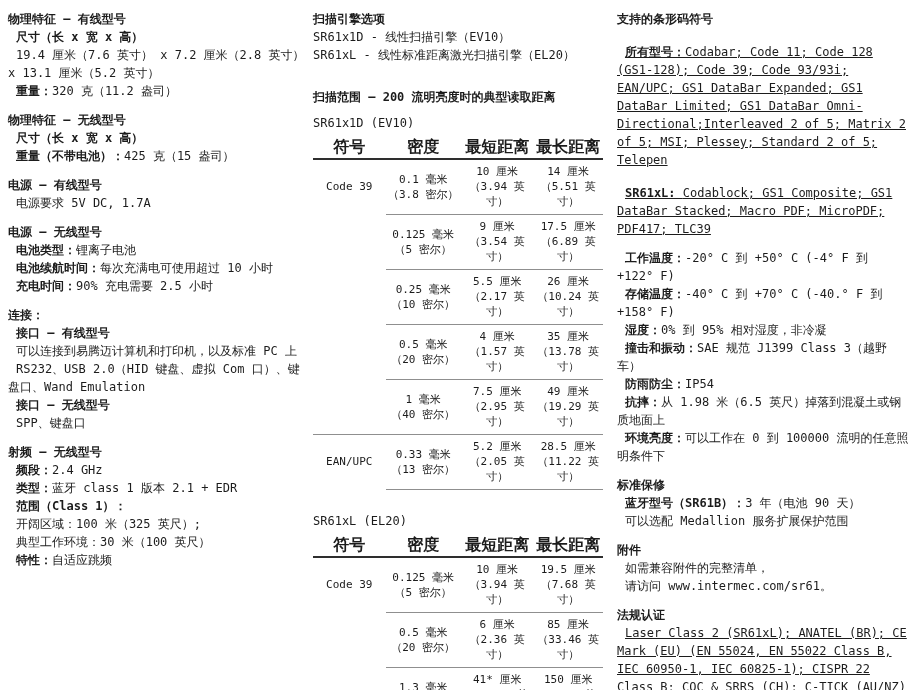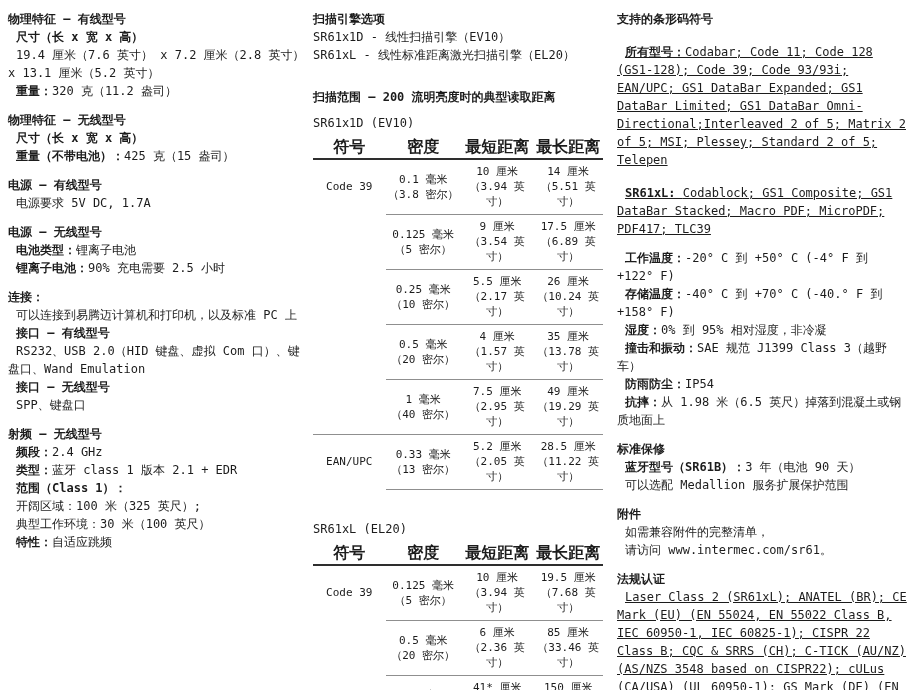--- a/index.html
+++ b/index.html
@@ -14,21 +14,21 @@
   .col-left{left:8px;width:298px;}
   .col-mid{left:313px;width:290px;}
   .col-right{left:617px;width:294px;}
   .section{margin-bottom:11px;}
   .h{font-weight:bold;}
   .h.nowrap{white-space:nowrap;margin-top:24px;}
   .line b{font-weight:bold;margin-left:8px;}
   .para{margin:0;text-decoration:underline;}
   .mt{margin-top:15px;}
   .sub-label{margin-top:8px;}
-  .tbl2-label{margin-top:30px;}
+  .tbl2-label{margin-top:22px;}
   
   .spec-table{border-collapse:collapse;width:100%;margin:5px 0 0;font-size:11px;line-height:15px;text-align:center;table-layout:fixed;}
   .spec-table th{font-weight:bold;border-bottom:2px solid #2e2e2e;padding:2px 0 4px;font-size:16px;}
   .spec-table td{padding:4px 0 5px;white-space:pre-line;vertical-align:middle;}
   .spec-table col.c-sym{width:25%;}
   .spec-table col.c-den{width:26%;}
   .spec-table col.c-sho{width:25%;}
   .spec-table col.c-lon{width:24%;}
   tr.sep-partial td.c{border-top:1px solid #8f8f8f;}
   tr.sep-full td{border-top:1px solid #8f8f8f;}
@@ -55,27 +55,28 @@
     </div>
 
     <div class="section">
       <div class="h">电源 — 有线型号</div>
       <div class="line"><b></b><span>电源要求 5V DC, 1.7A</span></div>
     </div>
 
     <div class="section">
       <div class="h">电源 — 无线型号</div>
       <div class="line"><b>电池类型：</b><span>锂离子电池</span></div>
-      <div class="line"><b>锂离子电池：</b><span>90% 充电需要 2.5 小时</span></div>
+      <div class="line"><b>电池续航时间：</b><span>每次充满电可使用超过 10 小时</span></div>
+      <div class="line"><b>充电时间：</b><span>90% 充电需要 2.5 小时</span></div>
     </div>
 
     <div class="section">
       <div class="h">连接：</div>
+      <div class="line"><b>接口 — 有线型号</b><span></span></div>
       <div class="line"><b></b><span>可以连接到易腾迈计算机和打印机，以及标准 PC 上</span></div>
-      <div class="line"><b>接口 — 有线型号</b><span></span></div>
       <div class="line"><b></b><span>RS232、USB 2.0（HID 键盘、虚拟 Com 口）、键盘口、Wand Emulation</span></div>
       <div class="line"><b>接口 — 无线型号</b><span></span></div>
       <div class="line"><b></b><span>SPP、键盘口</span></div>
     </div>
 
     <div class="section">
       <div class="h">射频 — 无线型号</div>
       <div class="line"><b>频段：</b><span>2.4 GHz</span></div>
       <div class="line"><b>类型：</b><span>蓝牙 class 1 版本 2.1 + EDR</span></div>
       <div class="line"><b>范围（Class 1）：</b><span></span></div>
@@ -232,20 +233,21 @@
       <div class="line para mt"><b>SR61xL: </b><span>Codablock; GS1 Composite; GS1 DataBar Stacked; Macro PDF; MicroPDF; PDF417; TLC39</span></div>
     </div>
 
     <div class="section">
       <div class="line"><b>工作温度：</b><span>-20° C 到 +50° C (-4° F 到 +122° F)</span></div>
       <div class="line"><b>存储温度：</b><span>-40° C 到 +70° C (-40.° F 到 +158° F)</span></div>
       <div class="line"><b>湿度：</b><span>0% 到 95% 相对湿度，非冷凝</span></div>
       <div class="line"><b>撞击和振动：</b><span>SAE 规范 J1399 Class 3（越野车）</span></div>
       <div class="line"><b>防雨防尘：</b><span>IP54</span></div>
       <div class="line"><b>抗摔：</b><span>从 1.98 米（6.5 英尺）掉落到混凝土或钢质地面上</span></div>
+      <div class="line"><b>环境亮度：</b><span>可以工作在 0 到 100000 流明的任意照明条件下</span></div>
     </div>
 
     <div class="section">
       <div class="h">标准保修</div>
       <div class="line"><b>蓝牙型号（SR61B）：</b><span>3 年（电池 90 天）</span></div>
       <div class="line"><b></b><span>可以选配 Medallion 服务扩展保护范围</span></div>
     </div>
 
     <div class="section">
       <div class="h">附件</div>

